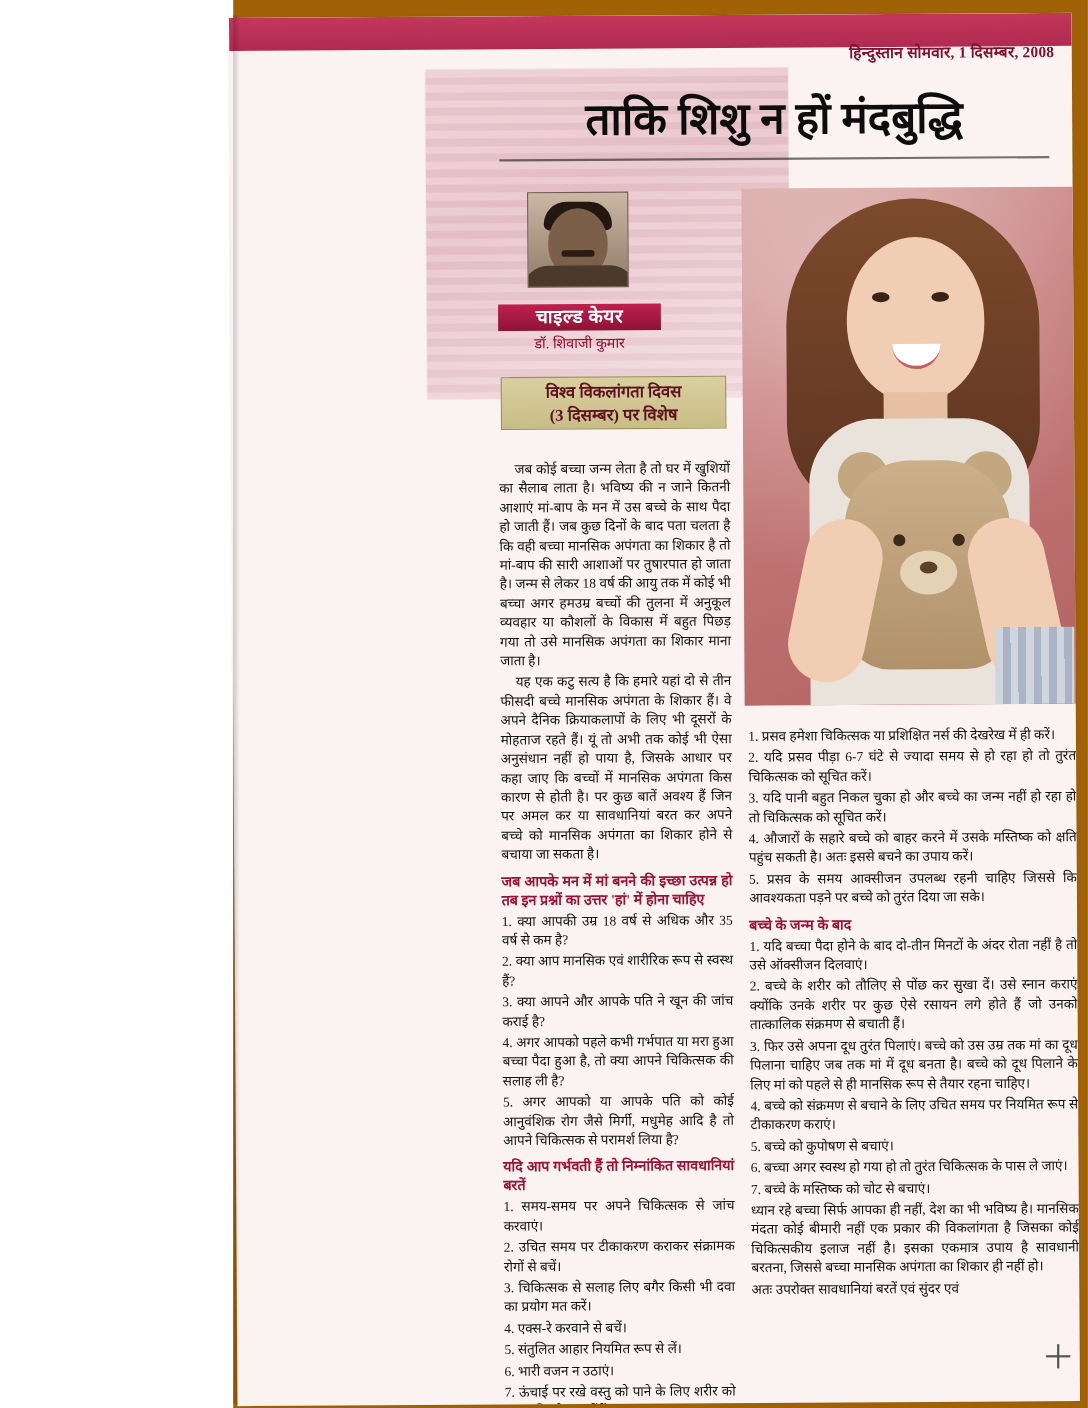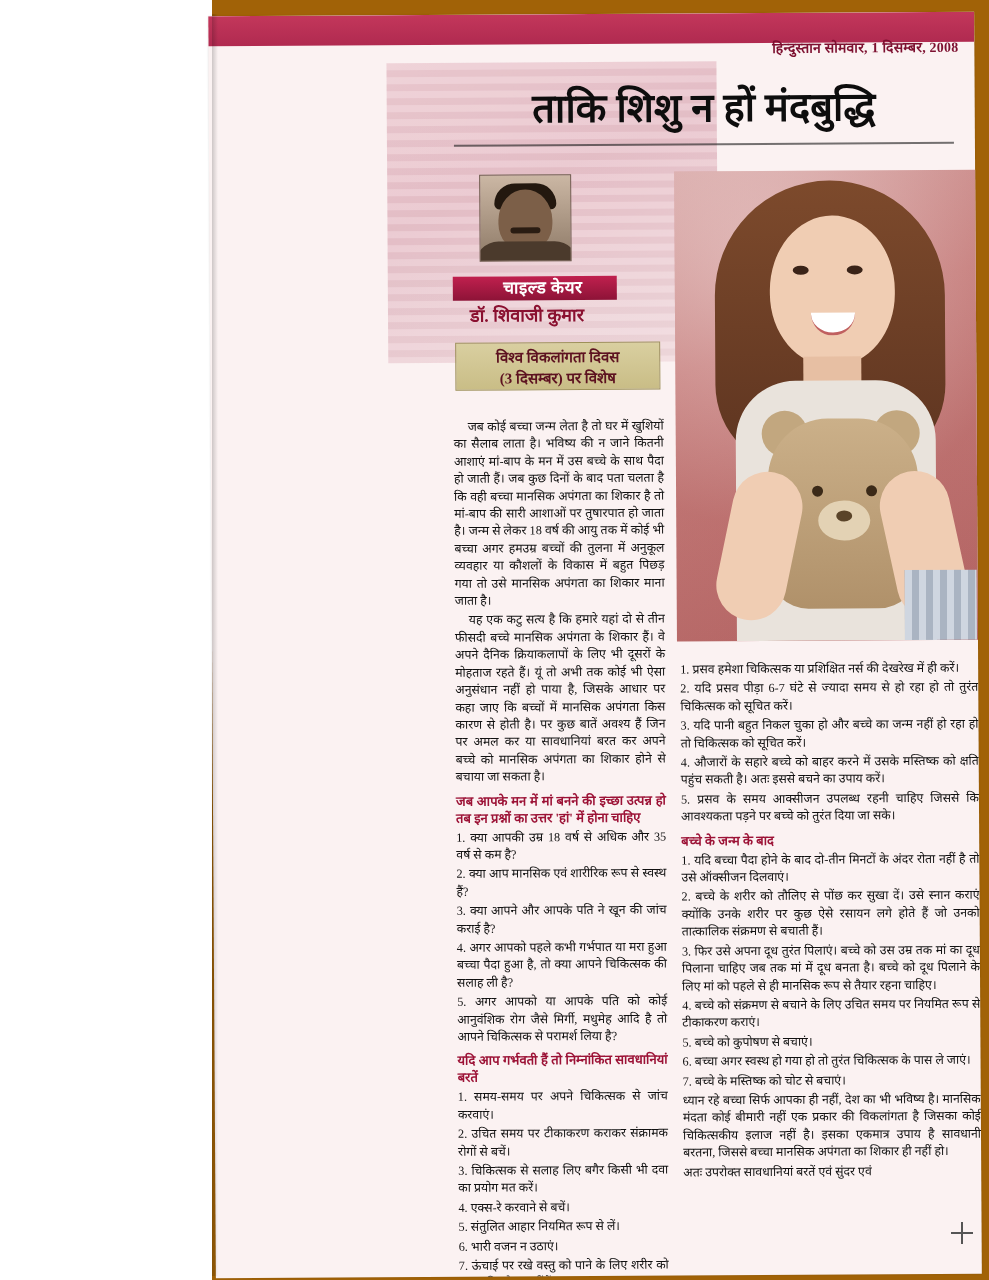--- a/index.html
+++ b/index.html
@@ -71,25 +71,24 @@
     position:absolute;left:30px;top:52px;width:30px;height:6px;border-radius:3px;background:#2a1c12;
   }
   .author-photo .shoulders{
     position:absolute;left:-6px;top:66px;width:104px;height:24px;border-radius:40px 40px 0 0;background:#4b3a2c;
   }
   .childcare-badge{
     position:absolute;left:243px;top:262px;width:148px;height:24px;
     background:linear-gradient(180deg,#c0204e,#8d1337);
     color:#ffffff;font-weight:bold;font-size:17px;text-align:center;line-height:24px;
     letter-spacing:.5px;
-    padding-left:16px;
   }
   .author-name{
     position:absolute;left:243px;top:288px;width:148px;text-align:center;
-    font-size:18px;color:#8a1030;font-weight:bold;
+    font-size:13px;color:#8a1030;font-weight:normal;
   }
   .special-box{
     position:absolute;left:245px;top:328px;width:205px;height:48px;
     background:linear-gradient(180deg,#d9cfa0,#c9bd86);
     border:1px solid #9d9059;
     color:#5d1220;font-weight:bold;font-size:15px;line-height:21px;text-align:center;
     padding-top:4px;box-sizing:border-box;
   }
   
   .photo{

